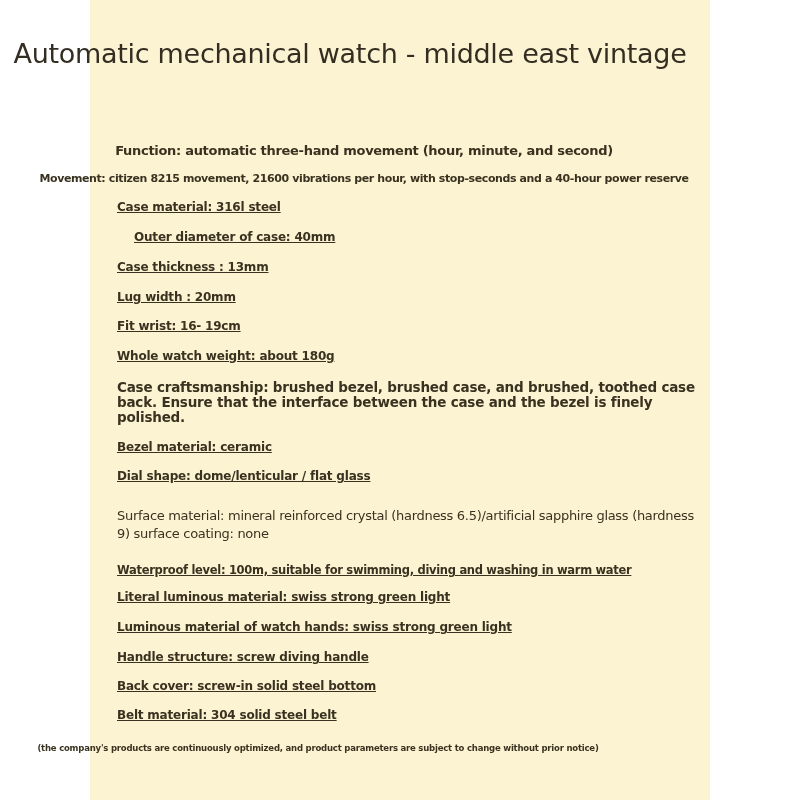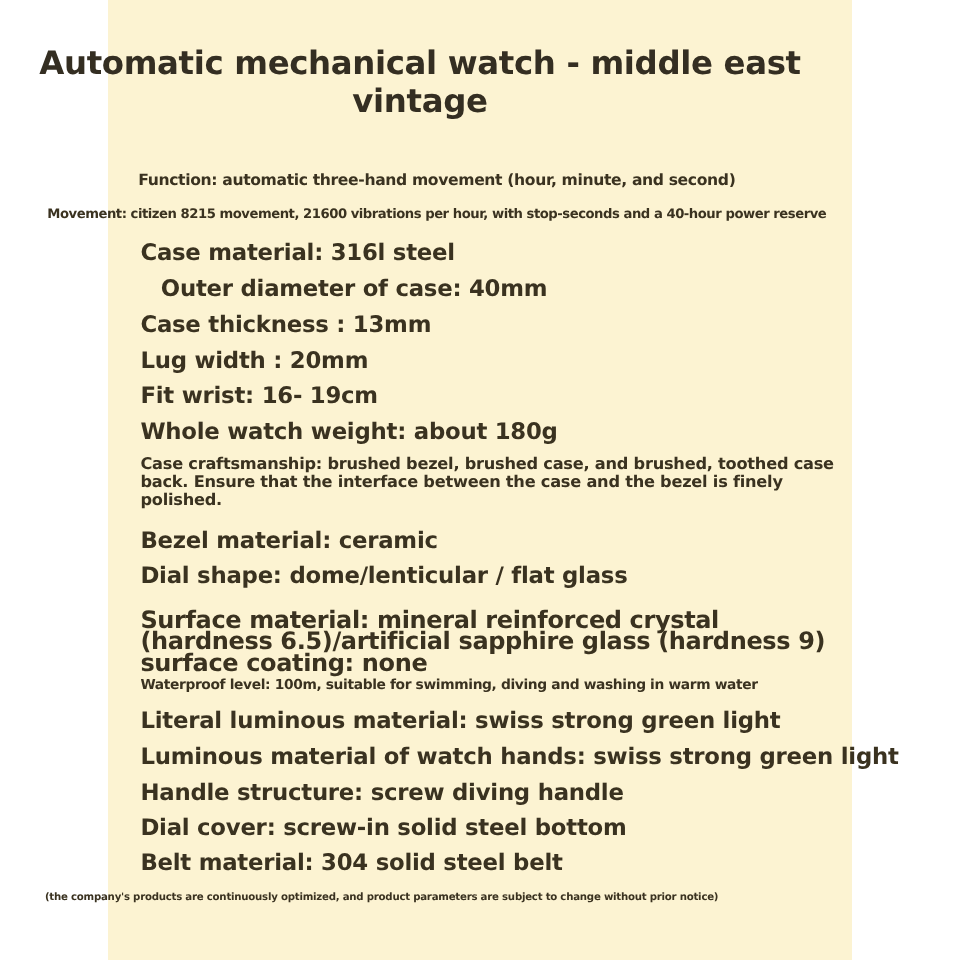--- a/index.html
+++ b/index.html
@@ -8,30 +8,30 @@
     background: #ffffff;
     font-family: "DejaVu Sans", sans-serif;
     color: #3a3220;
   }
   .panel {
     position: absolute; left: 90px; top: 0; width: 620px; height: 800px;
     background: #fcf3d2;
   }
   .title {
     position: absolute; left: 0; top: 38px; width: 700px;
-    text-align: center; font-weight: bold; font-size: 27px; line-height: 31px;
+    text-align: center; font-weight: normal; font-size: 27px; line-height: 31px;
     color: #342e22; letter-spacing: -0.3px;
   }
   .line { position: absolute; white-space: nowrap; color: #3a3220; }
   .c { left: 0; width: 728px; text-align: center; }
   .s13 { font-size: 13px; font-weight: bold; letter-spacing: -0.3px; }
   .s11 { font-size: 11px; font-weight: bold; letter-spacing: -0.4px; }
-  .big { left: 117px; font-size: 19px; font-weight: bold; letter-spacing: -0.2px; }
+  .big { left: 117px; font-size: 12px; font-weight: bold; letter-spacing: -0.2px; text-decoration: underline; }
   .para { left: 117px; font-size: 13.5px; font-weight: bold; line-height: 15px; white-space: normal; width: 590px; letter-spacing: -0.2px; }
-  .med { left: 117px; font-size: 20px; font-weight: bold; line-height: 18px; white-space: normal; width: 590px; letter-spacing: -0.3px;}
+  .med { left: 117px; font-size: 13px; font-weight: normal; line-height: 18px; white-space: normal; width: 590px; letter-spacing: -0.3px;}
   .small { left: 117px; font-size: 11.5px; font-weight: bold; letter-spacing: -0.3px; }
   .note { left: 0; width: 636px; text-align: center; font-size: 8.5px; font-weight: bold; letter-spacing: -0.2px; }
 </style>
 </head>
 <body>
 
 <div class="panel"></div>
 
 <div class="title">
   <div>Automatic mechanical watch - middle east vintage</div>
@@ -47,21 +47,21 @@
 <div class="line big" style="top:319px;">Fit wrist: 16- 19cm</div>
 <div class="line big" style="top:349px;">Whole watch weight: about 180g</div>
 
 <div class="line para" style="top:380px;">Case craftsmanship: brushed bezel, brushed case, and brushed, toothed case back. Ensure that the interface between the case and the bezel is finely polished.</div>
 
 <div class="line big" style="top:440px;">Bezel material: ceramic</div>
 <div class="line big" style="top:469px;text-align:right;">Dial shape: dome/lenticular / flat glass</div>
 
 <div class="line med" style="top:507px;">Surface material: mineral reinforced crystal (hardness 6.5)/artificial sapphire glass (hardness 9) surface coating: none</div>
 
-<div class="line small" style="top:563px;">Waterproof level: 100m, suitable for swimming, diving and washing in warm water</div>
+<div class="line small" style="top:563px;text-decoration:underline;">Waterproof level: 100m, suitable for swimming, diving and washing in warm water</div>
 
 <div class="line big" style="top:590px;">Literal luminous material: swiss strong green light</div>
 <div class="line big" style="top:620px;">Luminous material of watch hands: swiss strong green light</div>
 <div class="line big" style="top:650px;">Handle structure: screw diving handle</div>
-<div class="line big" style="top:679px;">Dial cover: screw-in solid steel bottom</div>
+<div class="line big" style="top:679px;">Back cover: screw-in solid steel bottom</div>
 <div class="line big" style="top:708px;">Belt material: 304 solid steel belt</div>
 
 <div class="line note" style="top:743px;">(the company's products are continuously optimized, and product parameters are subject to change without prior notice)</div>
 
 </body></html>

